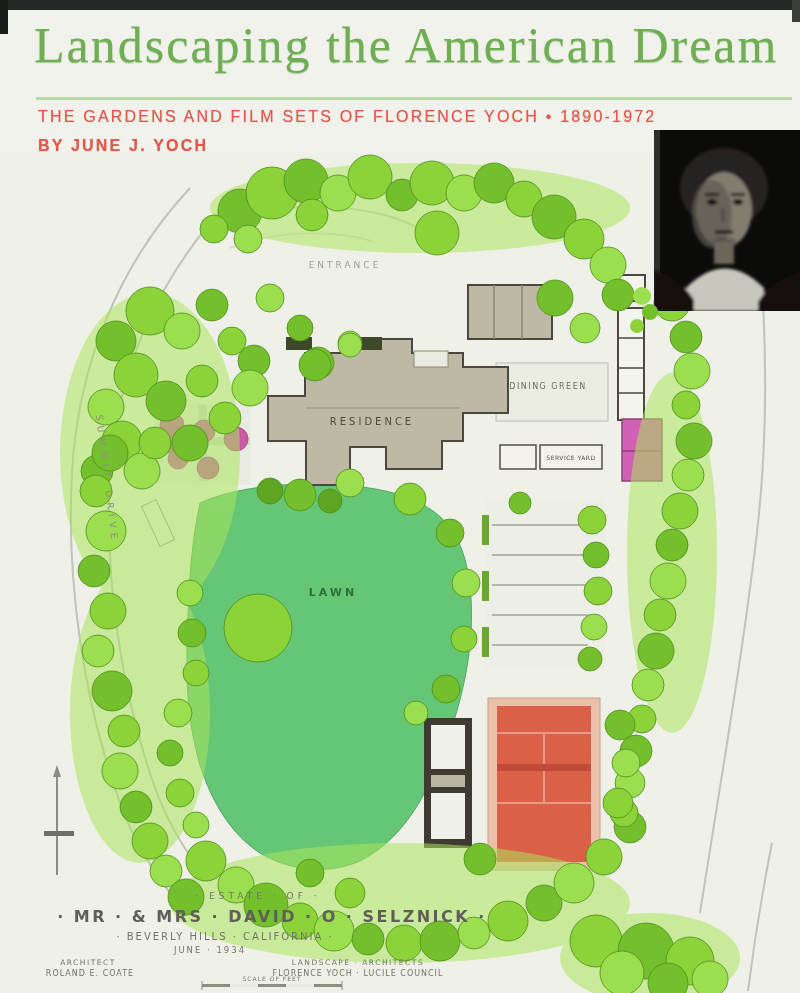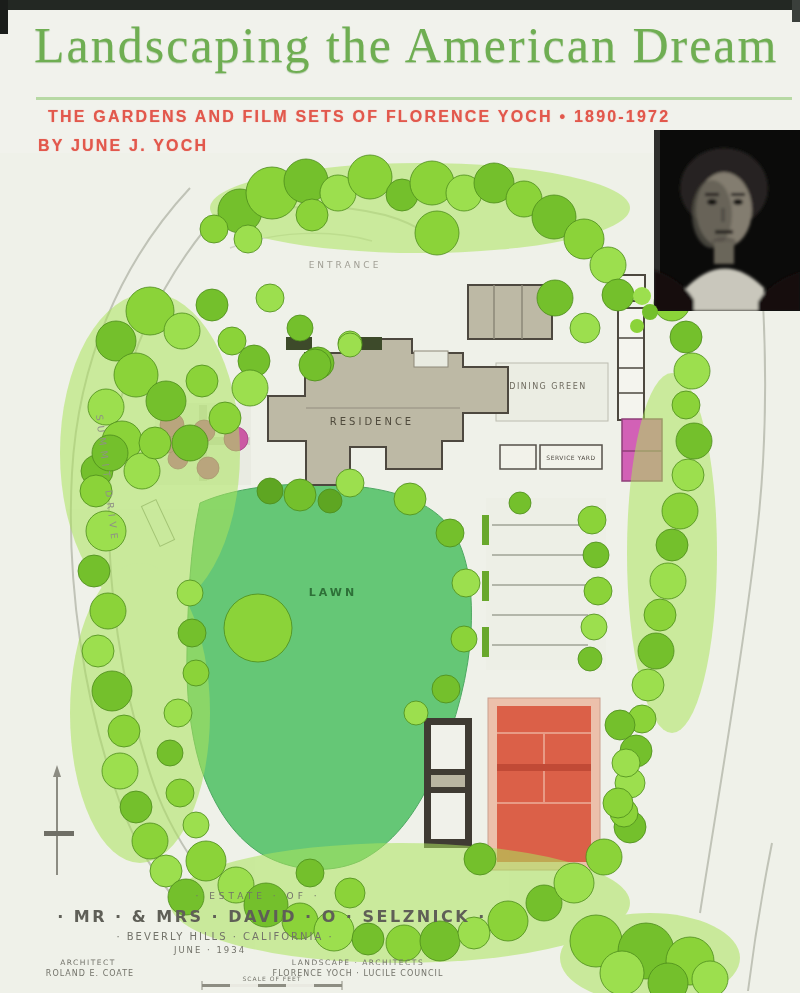--- a/index.html
+++ b/index.html
@@ -5,21 +5,21 @@
   html,body{margin:0;padding:0;background:#4a4a4a}
   .cover{position:relative;width:800px;height:993px;background:#f1f2ec;overflow:hidden;
          font-family:"Liberation Sans",sans-serif}
   .topbar{position:absolute;left:0;top:0;width:800px;height:10px;background:#232823}
   .topbar-notch-l{position:absolute;left:0;top:0;width:8px;height:34px;background:#1a1d1a}
   .topbar-notch-r{position:absolute;right:0;top:0;width:8px;height:22px;background:#3a3f3b}
   .title{position:absolute;left:34px;top:16px;width:762px;white-space:nowrap;
          font-family:"Liberation Serif",serif;font-size:50px;font-weight:normal;margin:0;
          color:#6fae52;letter-spacing:2px;text-shadow:0 1px 1px rgba(90,150,70,.45)}
   .rule{position:absolute;left:36px;top:97px;width:756px;height:3px;background:#b7d9a4}
-  .subtitle{position:absolute;left:48px;top:108px;white-space:nowrap;font-weight:bold;
+  .subtitle{position:absolute;left:38px;top:108px;white-space:nowrap;font-weight:normal;
             font-size:16px;color:#e2584c;letter-spacing:2.2px;
             text-shadow:0 0 1px rgba(226,88,76,.6)}
   .byline{position:absolute;left:38px;top:137px;white-space:nowrap;font-weight:bold;
           font-size:16px;color:#e2584c;letter-spacing:2.2px;
           text-shadow:0 0 1px rgba(226,88,76,.6)}
   .plan{position:absolute;left:0;top:153px;z-index:1}
   .photo{position:absolute;left:654px;top:130px;width:146px;height:181px;background:#0a0a09;z-index:3}
   .sprigs{position:absolute;left:628px;top:286px;z-index:4}
   .tree{stroke:#4c8c1c;stroke-width:.8}
   .t1{fill:#8bd339}.t2{fill:#74c02c}.t3{fill:#9cdf4e}.t4{fill:#5ea622}

